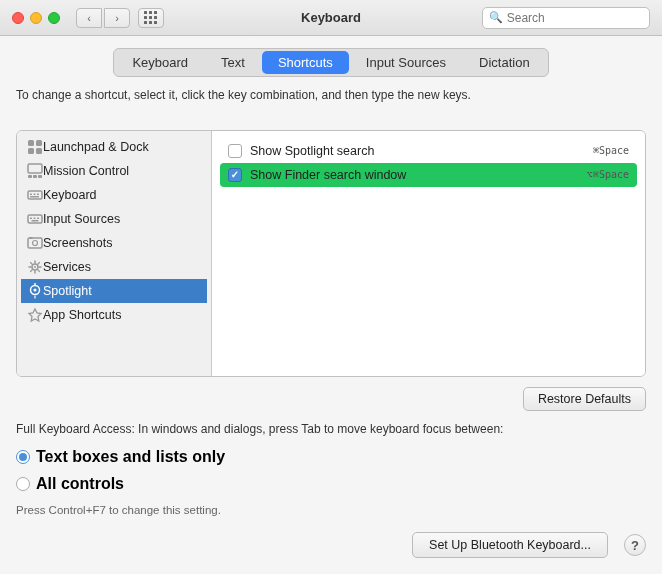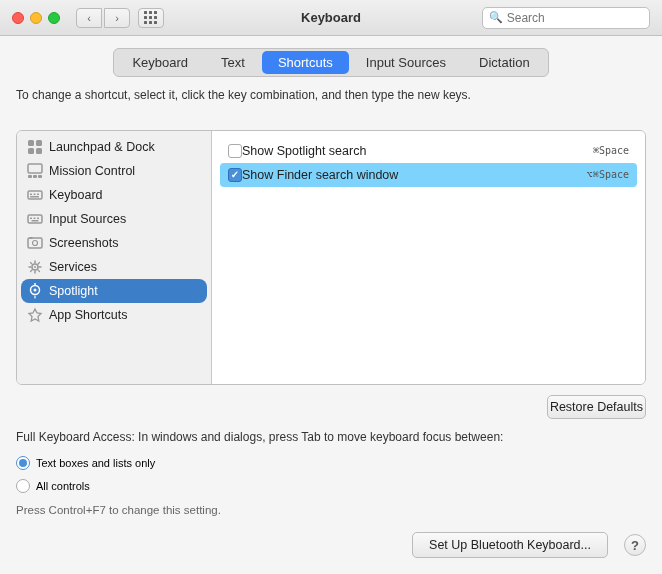--- a/index.html
+++ b/index.html
@@ -180,27 +180,26 @@
       overflow-y: auto;
       padding: 4px 0;
     }
     .sidebar-item {
       display: flex;
       align-items: center;
       padding: 4px 10px;
       cursor: pointer;
       font-size: 12.5px;
       color: #222;
-      gap: 6px;
       min-height: 24px;
     }
     .sidebar-item.selected {
       background: #3d7ec9;
       color: white;
-      border-radius: 8px;
+      border-radius: 0;
       margin: 0 4px;
       padding: 4px 6px;
     }
     .sidebar-icon {
       width: 16px;
       height: 16px;
       display: flex;
       align-items: center;
       justify-content: center;
       font-size: 13px;
@@ -212,23 +211,24 @@
       flex: 1;
       padding: 8px;
       overflow-y: auto;
       background: white;
     }
     .shortcut-row {
       display: flex;
       align-items: center;
       padding: 5px 8px;
       border-radius: 4px;
+      gap: 8px;
     }
     .shortcut-row.highlighted {
-      background: #7dd3fc;
+      background: #22c55e;
     }
     .shortcut-checkbox {
       width: 14px;
       height: 14px;
       border: 1px solid #aaa;
       border-radius: 3px;
       display: flex;
       align-items: center;
       justify-content: center;
       background: white;
@@ -264,38 +264,39 @@
     }
     .restore-row {
       display: flex;
       justify-content: flex-end;
       margin-bottom: 4px;
     }
     .restore-btn {
       background: linear-gradient(to bottom, #f9f9f9, #e8e8e8);
       border: 1px solid #bbb;
       border-radius: 5px;
-      padding: 4px 2px;
+      padding: 4px 14px;
       font-size: 12.5px;
       cursor: pointer;
       color: #222;
     }
     .keyboard-access-text {
       font-size: 12px;
       color: #333;
       margin-bottom: 4px;
       line-height: 1.4;
     }
     .radio-option {
       display: flex;
       align-items: center;
       gap: 6px;
-      font-size: 11px;
+      font-size: 16px;
       margin-bottom: 3px;
       cursor: pointer;
+      font-weight: bold;
     }
     .radio-circle {
       width: 14px;
       height: 14px;
       border-radius: 50%;
       border: 1px solid #aaa;
       background: white;
       display: flex;
       align-items: center;
       justify-content: center;

